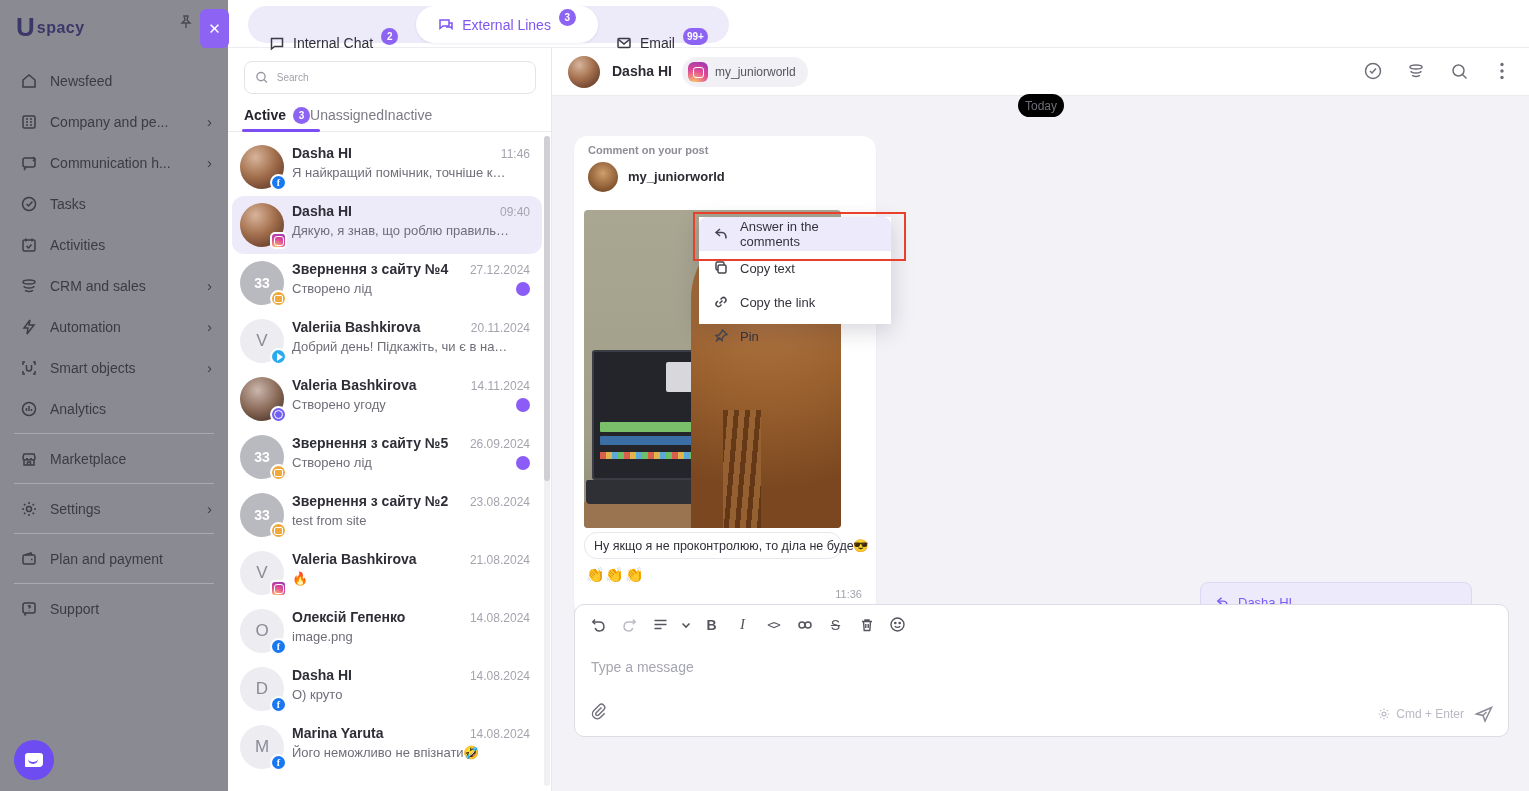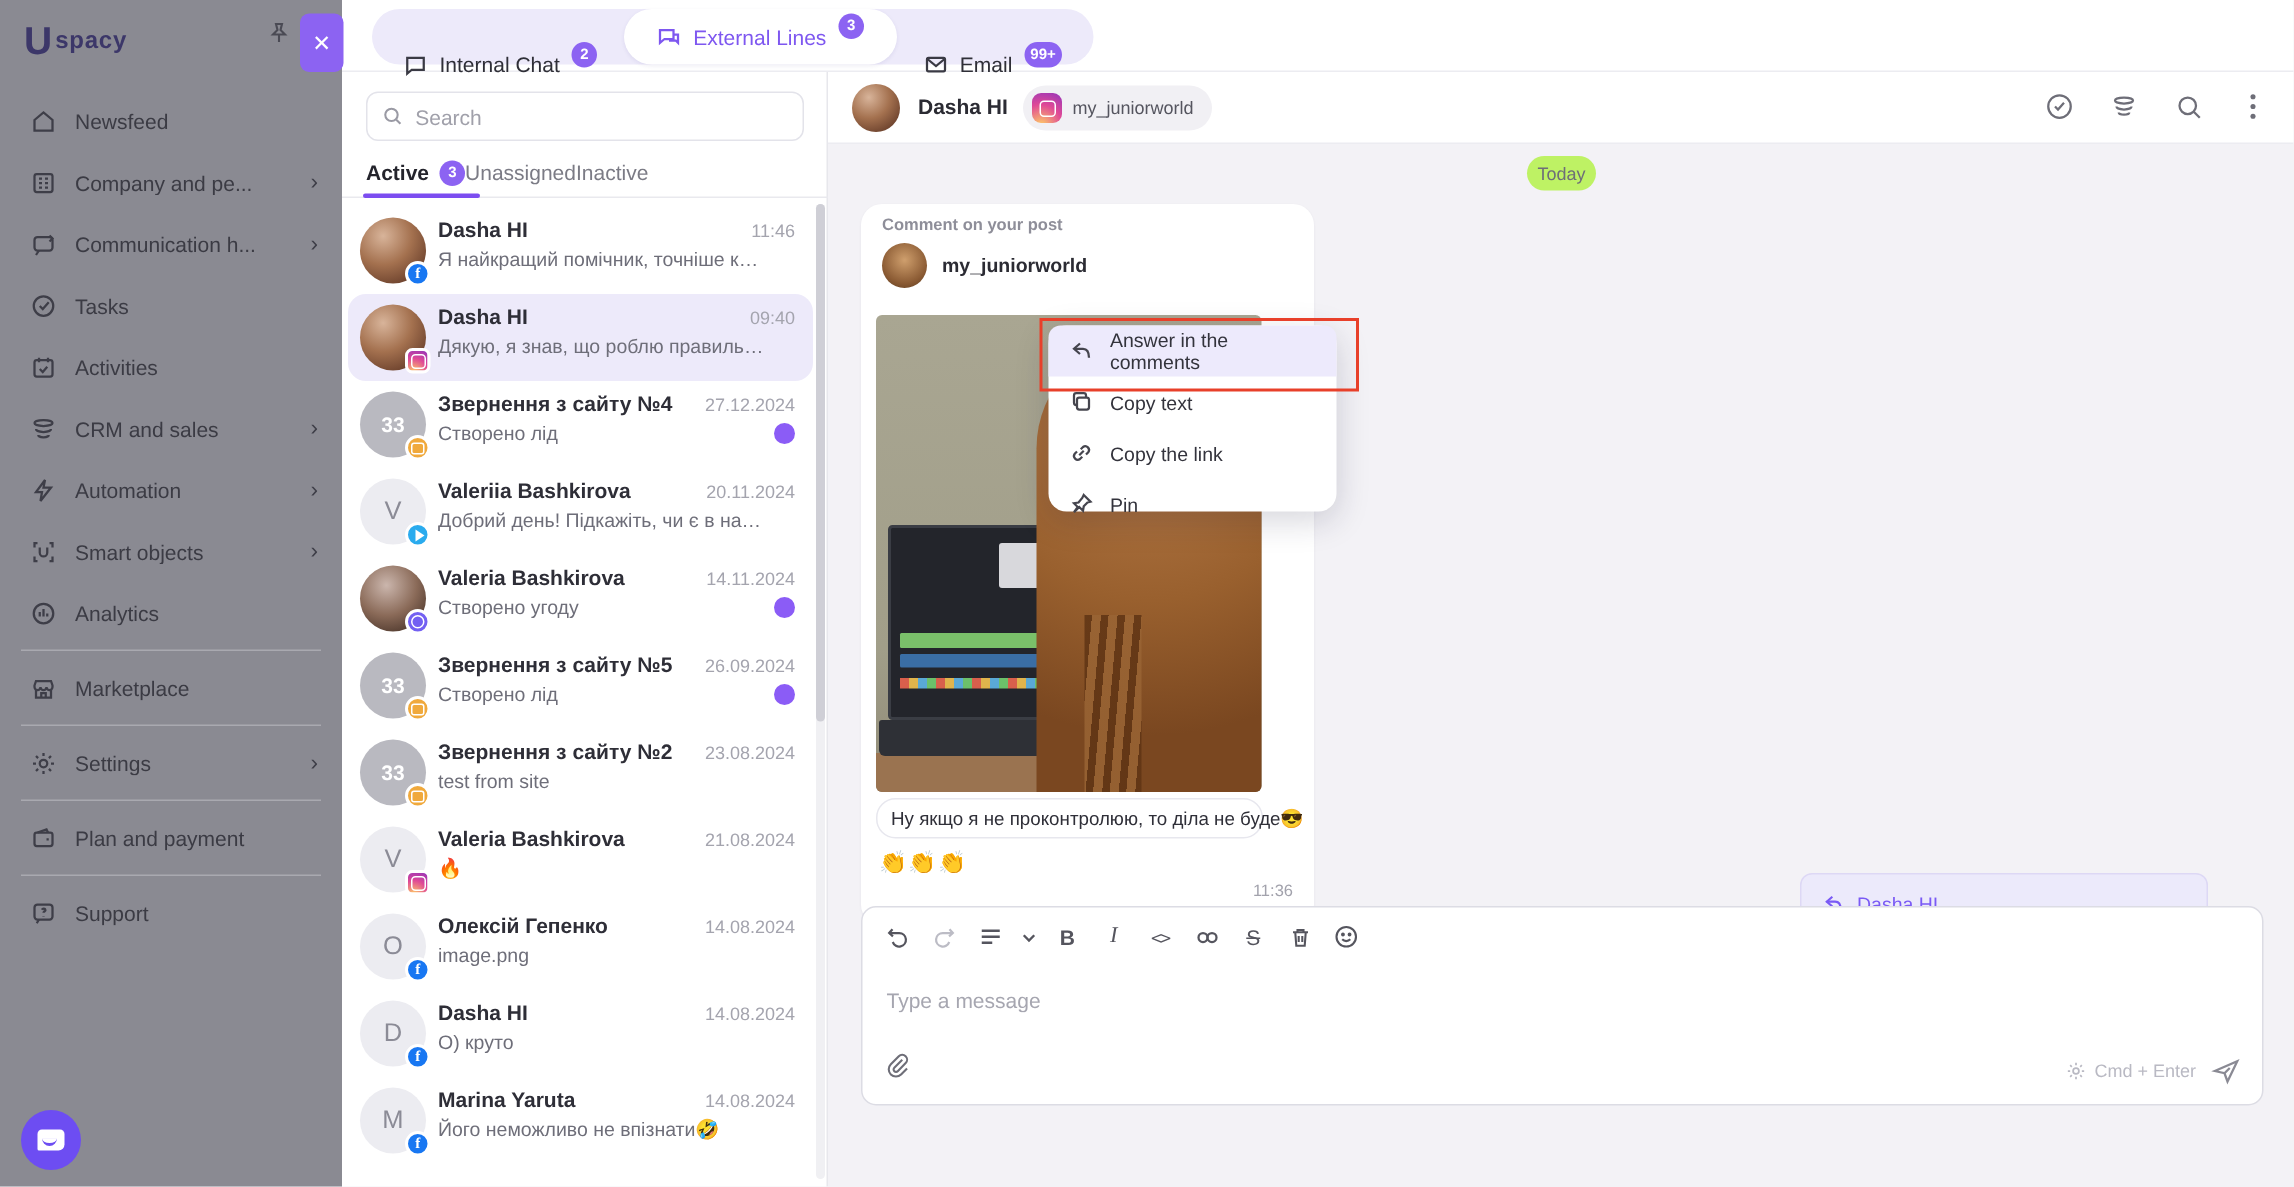--- a/index.html
+++ b/index.html
@@ -43,21 +43,21 @@
   .ttab.active svg { stroke:#7e57f0; }
   .nbadge { min-width:17px; height:17px; border-radius:9px; background:#8c63f2; color:#fff;
     font-size:10px; font-weight:700; display:flex; align-items:center; justify-content:center;
     padding:0 4px; transform:translateY(-7px); }
 
   
   .panel { position:absolute; left:228px; top:48px; width:324px; height:743px; background:#fff;
     border-right:1px solid #e7e7ec; z-index:3; }
   .search-box { position:absolute; left:16px; top:13px; width:292px; height:33px;
     border:1px solid #e3e3ea; border-radius:8px; display:flex; align-items:center; gap:8px; padding:0 10px; }
-  .search-box input { border:none; outline:none; font-size:14px; color:#a16207; width:100%;
+  .search-box input { border:none; outline:none; font-size:10px; color:#a16207; width:100%;
     font-family:"Liberation Sans",sans-serif; }
   .search-box input::placeholder { color:#a0a0aa; }
   .ptabs { position:absolute; left:16px; top:52px; display:flex; align-items:center;
     height:30px; font-size:14px; }
   .ptab { color:#7b7b85; display:flex; gap:7px; align-items:center; cursor:pointer; }
   .ptab.active { color:#24242c; font-weight:700; }
   .ptab .nbadge { transform:none; }
   .ptabs-line { position:absolute; left:0; top:83px; width:324px; height:1px; background:#e9e9ee; }
   .ptab-underline { position:absolute; left:14px; top:81px; width:78px; height:3px;
     background:#7c4df0; border-radius:2px; }
@@ -104,21 +104,21 @@
     border-radius:15px; display:flex; align-items:center; gap:7px; padding:0 12px 0 6px; cursor:pointer; }
   .ig-ic { width:20px; height:20px; border-radius:6px;
     background:radial-gradient(circle at 30% 110%, #fdc468 5%, #df4996 55%, #9b36b7 95%);
     display:flex; align-items:center; justify-content:center; }
   .ig-ic:after { content:""; width:9px; height:9px; border:1.6px solid #fff; border-radius:3px; }
   .ch-channel span { font-size:12px; color:#55555f; }
   .ch-icons { position:absolute; right:16px; top:12px; display:flex; gap:21px; align-items:center; }
   .ch-icons .hic { width:22px; height:22px; display:flex; align-items:center; justify-content:center;
     cursor:pointer; color:#6e6e78; }
 
-  .today { position:absolute; left:466px; top:56px; width:46px; height:23px; background:#bef264;
+  .today { position:absolute; left:466px; top:46px; width:46px; height:23px; background:#000000;
     border-radius:12px; font-size:12px; color:#6e6e78; display:flex; align-items:center; justify-content:center; }
 
   
   .msg-card { position:absolute; left:22px; top:88px; width:302px; height:481px; background:#fff;
     border-radius:14px; box-shadow:0 1px 2px rgba(30,30,60,.06); }
   .mc-label { position:absolute; left:14px; top:8px; font-size:11px; color:#8e8e99;font-weight:bold; }
   .mc-av { position:absolute; left:14px; top:26px; width:30px; height:30px; border-radius:50%;
     background:radial-gradient(circle at 50% 38%, #cf9f6d 0%, #8a5a33 65%, #5e3c20 95%); }
   .mc-user { position:absolute; left:54px; top:33px; font-size:13px; font-weight:700; color:#2b2b33;
     white-space:nowrap; }
@@ -140,22 +140,22 @@
   .cat-stripes { position:absolute; right:88px; bottom:0; width:38px; height:118px;
     background:repeating-linear-gradient(95deg,#5f3414 0 5px,#996434 5px 11px); opacity:.85; }
   .mc-bubble { position:absolute; left:10px; top:396px; width:258px; height:27px; background:#fff;
     border:1px solid #e7e7ee; border-radius:13px; font-size:12.5px; color:#2f2f38;
     display:flex; align-items:center; padding:0 9px; white-space:nowrap; }
   .mc-claps { position:absolute; left:12px; top:430px; font-size:15px; letter-spacing:1px; }
   .mc-ts1 { position:absolute; right:14px; top:452px; font-size:11px; color:#a2a2ac; }
   .mc-ts2 { position:absolute; right:14px; top:468px; font-size:11px; color:#a2a2ac; }
 
   
-  .ctx-menu { position:absolute; left:125px; top:81px; width:192px; height:124px; background:#fff;
-    border-radius:12px; box-shadow:0 6px 22px rgba(25,25,60,.18); z-index:8; padding-top:0; }
+  .ctx-menu { position:absolute; left:125px; top:81px; width:192px; height:107px; background:#fff;
+    border-radius:0; box-shadow:0 6px 22px rgba(25,25,60,.18); z-index:8; padding-top:0; }
   .ctx-item { height:34px; display:flex; align-items:center; gap:11px; padding:0 14px;
     font-size:13px; color:#33333c; cursor:pointer; }
   .ctx-item.hl { background:#edeafc; border-radius:8px 8px 0 0; }
   .ctx-item svg { stroke:#45454e; flex:0 0 16px; }
   .red-rect { position:absolute; left:119px; top:76px; width:213px; height:49px;
     border:2px solid #e8402a; z-index:9; pointer-events:none; }
 
   
   .reply-chip { position:absolute; left:648px; top:534px; width:272px; height:40px; background:#eceafb;
     border:1px solid #ddd8f5; border-radius:8px; display:flex; align-items:center; gap:8px;

